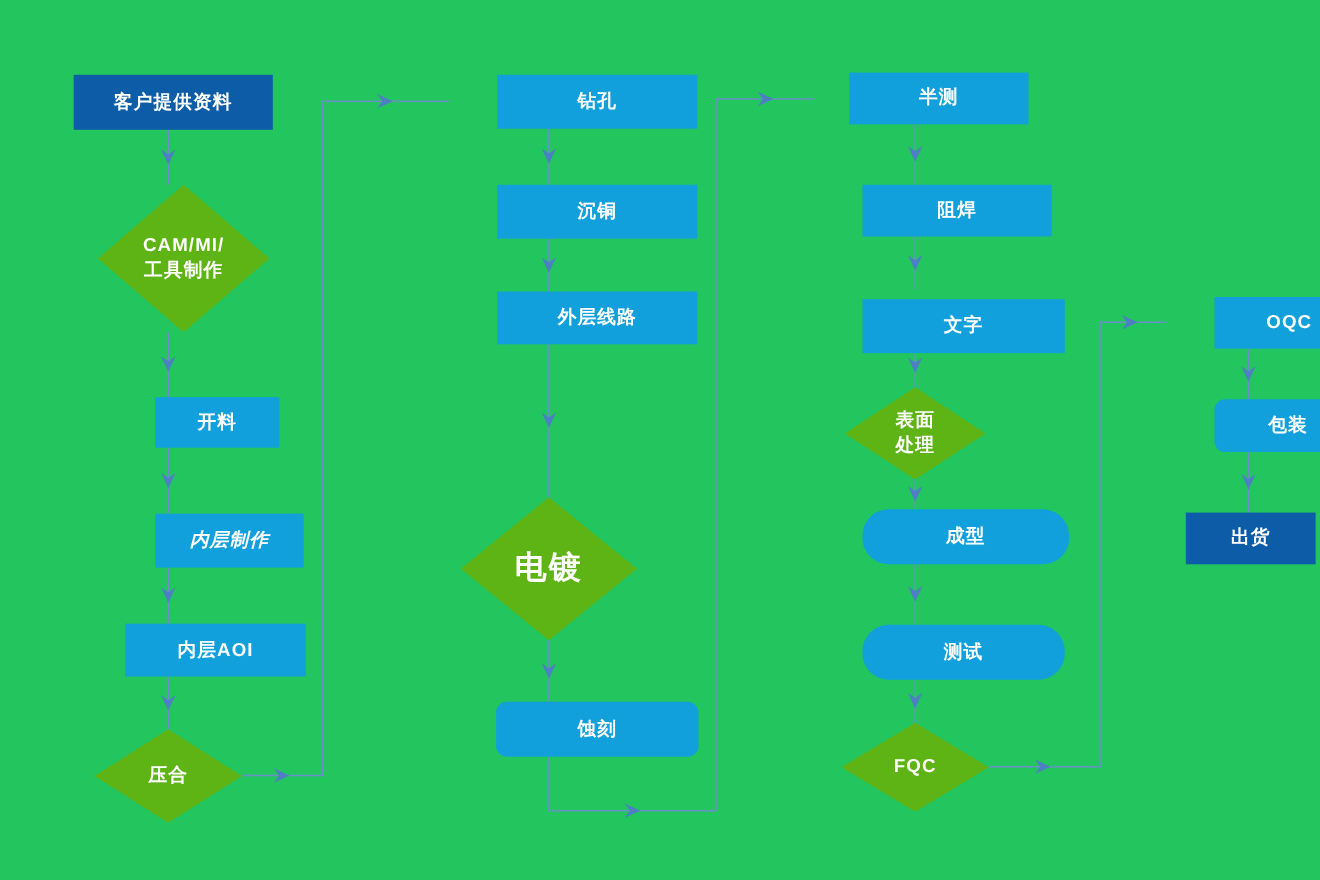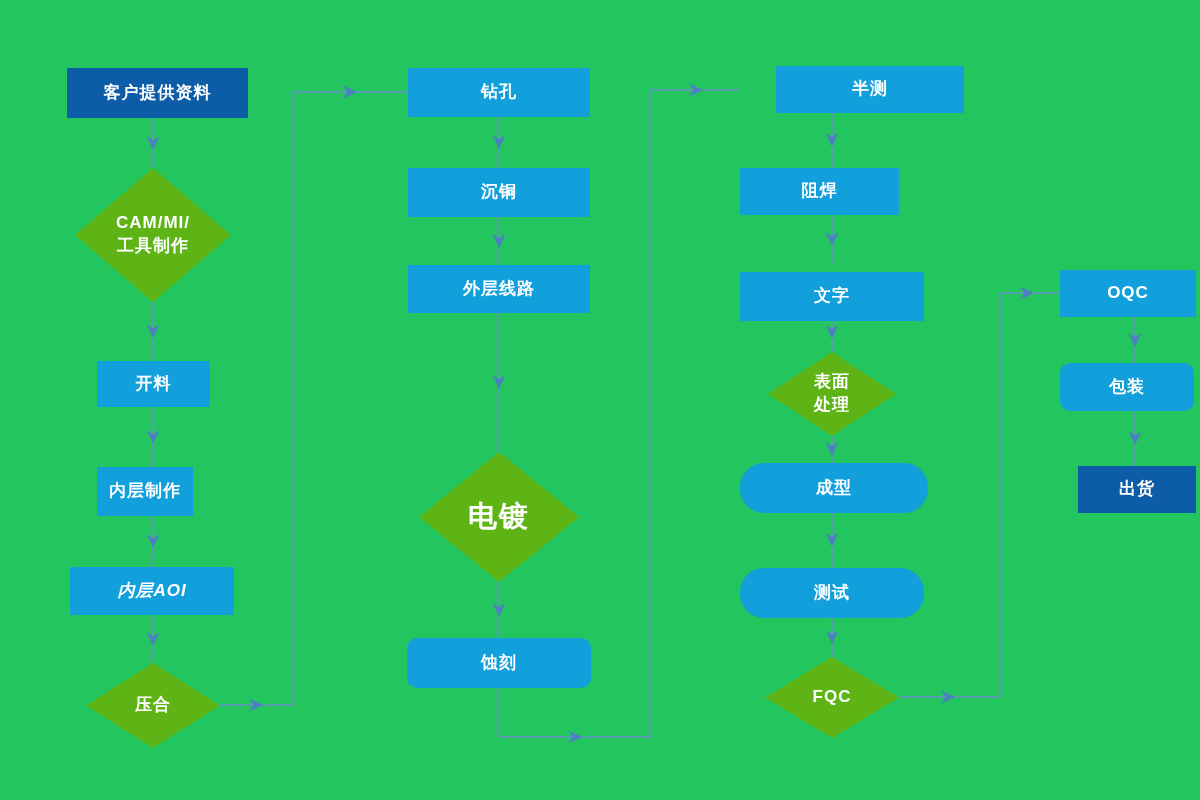--- a/index.html
+++ b/index.html
@@ -6,21 +6,21 @@
   #canvas{
     position:relative;width:1200px;height:800px;background:#22c55e;overflow:hidden;
     font-family:"Liberation Sans","DejaVu Sans",sans-serif;
     padding-left:40px;
   }
   .node{
     position:absolute;display:flex;align-items:center;justify-content:center;
     color:#ffffff;font-weight:bold;font-size:17px;line-height:1.35;
     text-align:center;white-space:pre-line;letter-spacing:1px;
   }
-  .rect{background:#12A0DC;}
+  .rect{background:#12A0DC;margin-left:44px;}
   .rect-dark{background:#0D5CA7;}
   .diamond{
     background:#5DB414;
     clip-path:polygon(50% 0%,100% 50%,50% 100%,0% 50%);
   }
   .big{font-size:29px;letter-spacing:2px;}
   svg.connectors{position:absolute;left:0;top:0;pointer-events:none;}
   svg.connectors polyline, svg.connectors line{stroke:#6B90C9;stroke-width:1.4;fill:none;}
   svg.connectors path{fill:#4E7EC3;stroke:none;}
 </style>
@@ -116,35 +116,35 @@
         <line x1="1135" y1="317" x2="1135" y2="363"></line>
         <path d="M1128.5 333 L1135 347 L1141.5 333 L1135 337.5 Z"></path>
       </g>
     <g>
         <line x1="1135" y1="411" x2="1135" y2="466"></line>
         <path d="M1128.5 431 L1135 445 L1141.5 431 L1135 435.5 Z"></path>
       </g>
   </svg>
 
   <div class="node rect-dark" style="left:67px;top:68px;width:181px;height:50px;">客户提供资料</div>
-  <div class="node diamond" style="left:75px;top:168px;width:156px;height:134px;">CAM/MI/
+  <div class="node diamond" style="left:89px;top:168px;width:156px;height:134px;">CAM/MI/
 工具制作</div>
   <div class="node rect" style="left:97px;top:361px;width:113px;height:46px;">开料</div>
-  <div class="node rect" style="left:97px;top:467px;width:96px;height:49px;">内层制作</div>
-  <div class="node rect" style="left:70px;top:567px;width:164px;height:48px;font-style:italic;">内层AOI</div>
+  <div class="node rect" style="left:97px;top:467px;width:135px;height:49px;font-style:italic;">内层制作</div>
+  <div class="node rect" style="left:70px;top:567px;width:164px;height:48px;">内层AOI</div>
   <div class="node diamond" style="left:86px;top:663px;width:134px;height:85px;">压合</div>
 
   <div class="node rect" style="left:408px;top:68px;width:182px;height:49px;">钻孔</div>
   <div class="node rect" style="left:408px;top:168px;width:182px;height:49px;font-family:Liberation Serif, serif;">沉铜</div>
   <div class="node rect" style="left:408px;top:265px;width:182px;height:48px;">外层线路</div>
   <div class="node diamond big" style="left:419px;top:452px;width:160px;height:130px;">电镀</div>
   <div class="node rect" style="left:407px;top:638px;width:184px;height:50px;border-radius:10px;">蚀刻</div>
 
-  <div class="node rect" style="left:776px;top:66px;width:188px;height:47px;">半测</div>
-  <div class="node rect" style="left:740px;top:168px;width:159px;height:47px;">阻焊</div>
+  <div class="node rect" style="left:728px;top:66px;width:163px;height:47px;">半测</div>
+  <div class="node rect" style="left:740px;top:168px;width:172px;height:47px;">阻焊</div>
   <div class="node rect" style="left:740px;top:272px;width:184px;height:49px;">文字</div>
   <div class="node diamond" style="left:768px;top:352px;width:128px;height:84px;">表面
 处理</div>
   <div class="node rect" style="left:740px;top:463px;width:188px;height:50px;border-radius:24px;">成型</div>
   <div class="node rect" style="left:740px;top:568px;width:184px;height:50px;border-radius:24px;">测试</div>
   <div class="node diamond" style="left:765px;top:657px;width:134px;height:81px;">FQC</div>
 
   <div class="node rect" style="left:1060px;top:270px;width:136px;height:47px;">OQC</div>
   <div class="node rect" style="left:1060px;top:363px;width:134px;height:48px;border-radius:10px;">包装</div>
   <div class="node rect-dark" style="left:1078px;top:466px;width:118px;height:47px;">出货</div>

